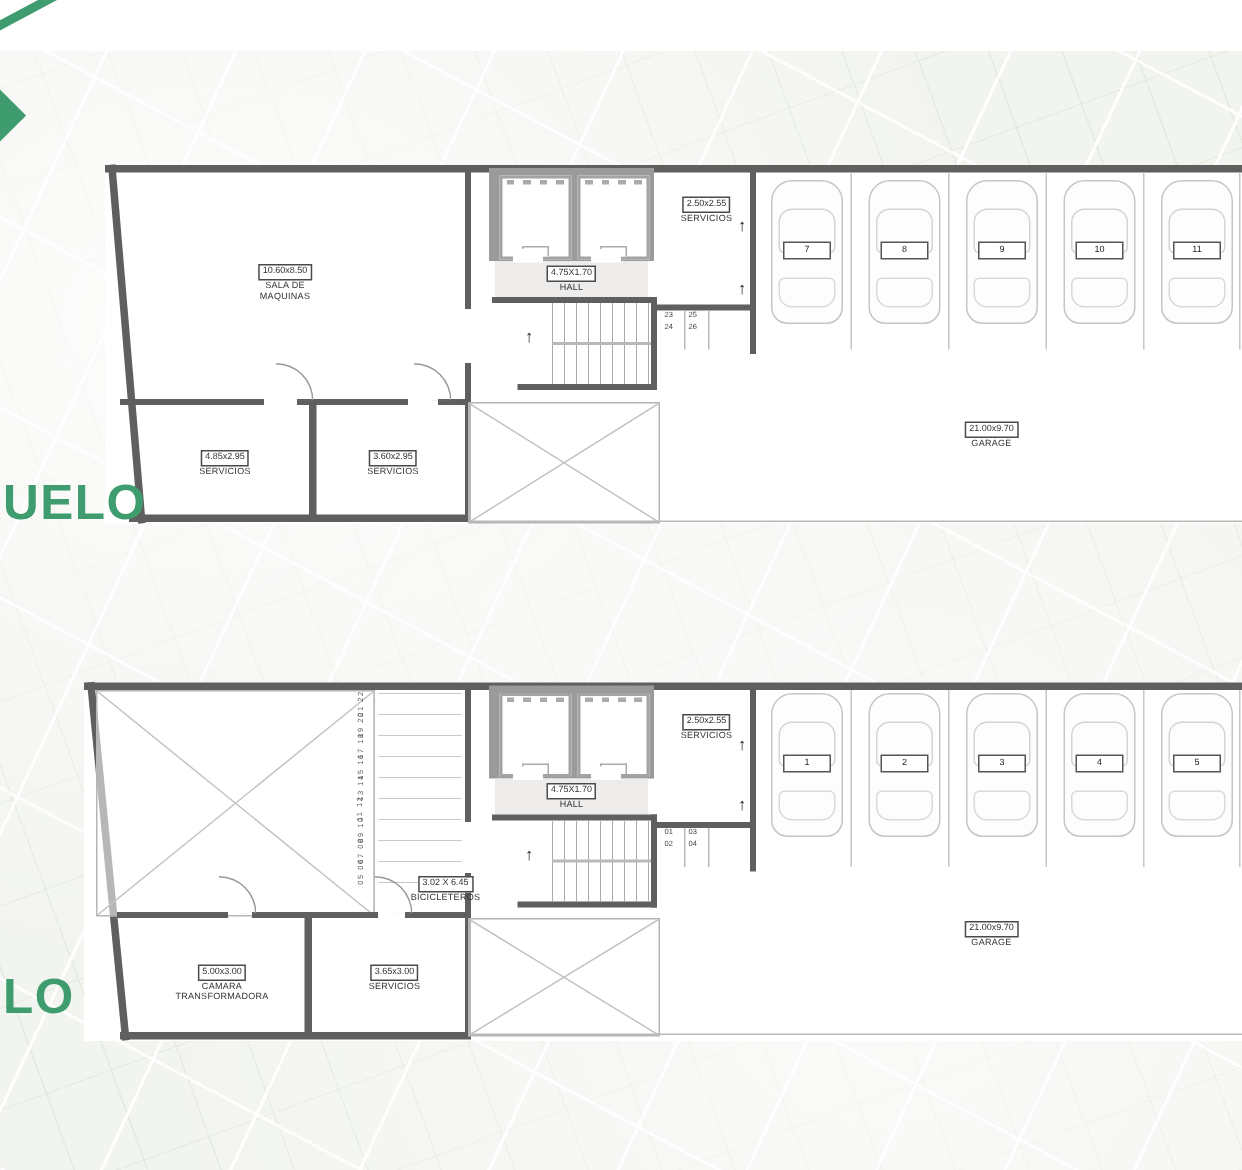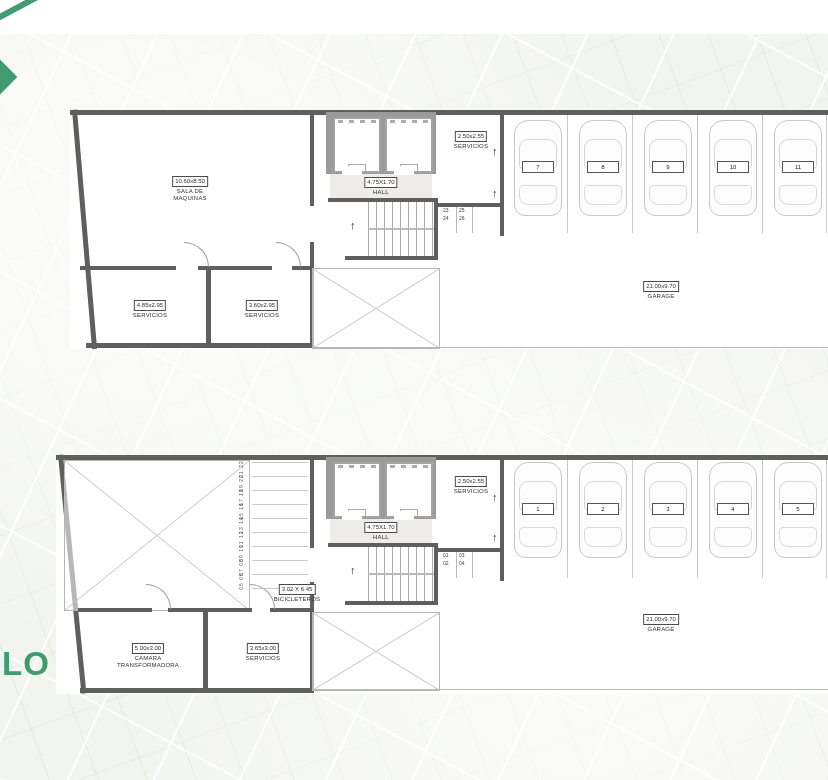--- a/index.html
+++ b/index.html
@@ -54,20 +54,21 @@
 </style>
 </head>
 <body>
 
 <div id="screen">
 
   <div class="abs" style="left:0;top:0;width:828px;height:34px;background:#fff;"></div>
   <div class="deco" style="left:-4px;top:16px;width:46px;height:6px;transform:rotate(-28deg);transform-origin:left center;"></div>
   <div class="deco" style="left:-14px;top:64px;width:26px;height:26px;transform:rotate(45deg);"></div>
 
+  <div class="lvl" style="left:2px;top:316px;">UELO</div>
   <div class="lvl" style="left:2px;top:645px;">LO</div>
 
   <div>
     <div class="floor" style="left:70px;top:110px;width:758px;height:239px;"></div>
 
     <div class="w" style="left:70px;top:110px;width:758px;height:5px;"></div>
     <div class="w" style="left:72px;top:110px;width:5px;height:240px;transform:rotate(-4.8deg);transform-origin:top left;"></div>
     <div class="w" style="left:86px;top:343px;width:228px;height:5px;"></div>
 
     <div class="w" style="left:80px;top:266px;width:96px;height:4px;"></div>

